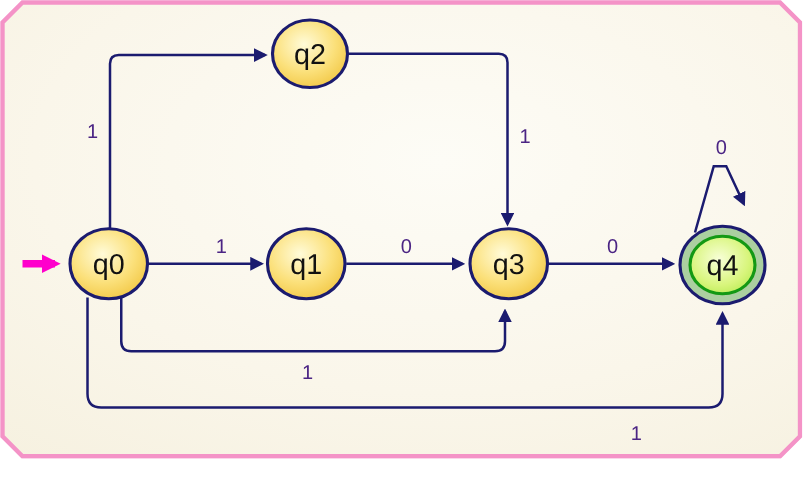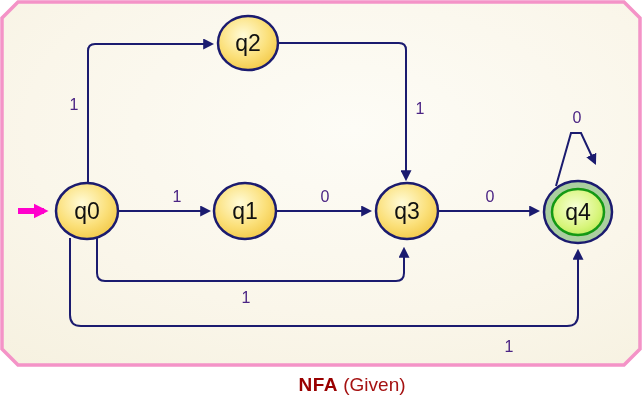--- a/index.html
+++ b/index.html
@@ -138,17 +138,13 @@
         <text class="state-label" x="407" y="219">q3</text>
       </g>
       <g>
         <ellipse cx="578" cy="212" rx="34" ry="31" fill="#abcfa0" stroke="#1b1b6f" stroke-width="2.5"></ellipse>
         <ellipse cx="578" cy="212" rx="26" ry="23" fill="url(#acceptGrad)" stroke="#149914" stroke-width="2.5"></ellipse>
         <text class="state-label" x="578" y="220">q4</text>
       </g>
     </g>
   </svg>
 
-  <div class="caption">
-    <span class="nfa">NFA</span>
-    <span class="given"> <span>(Given)</span></span>
-  </div>
 </div>
 
 </body></html>

